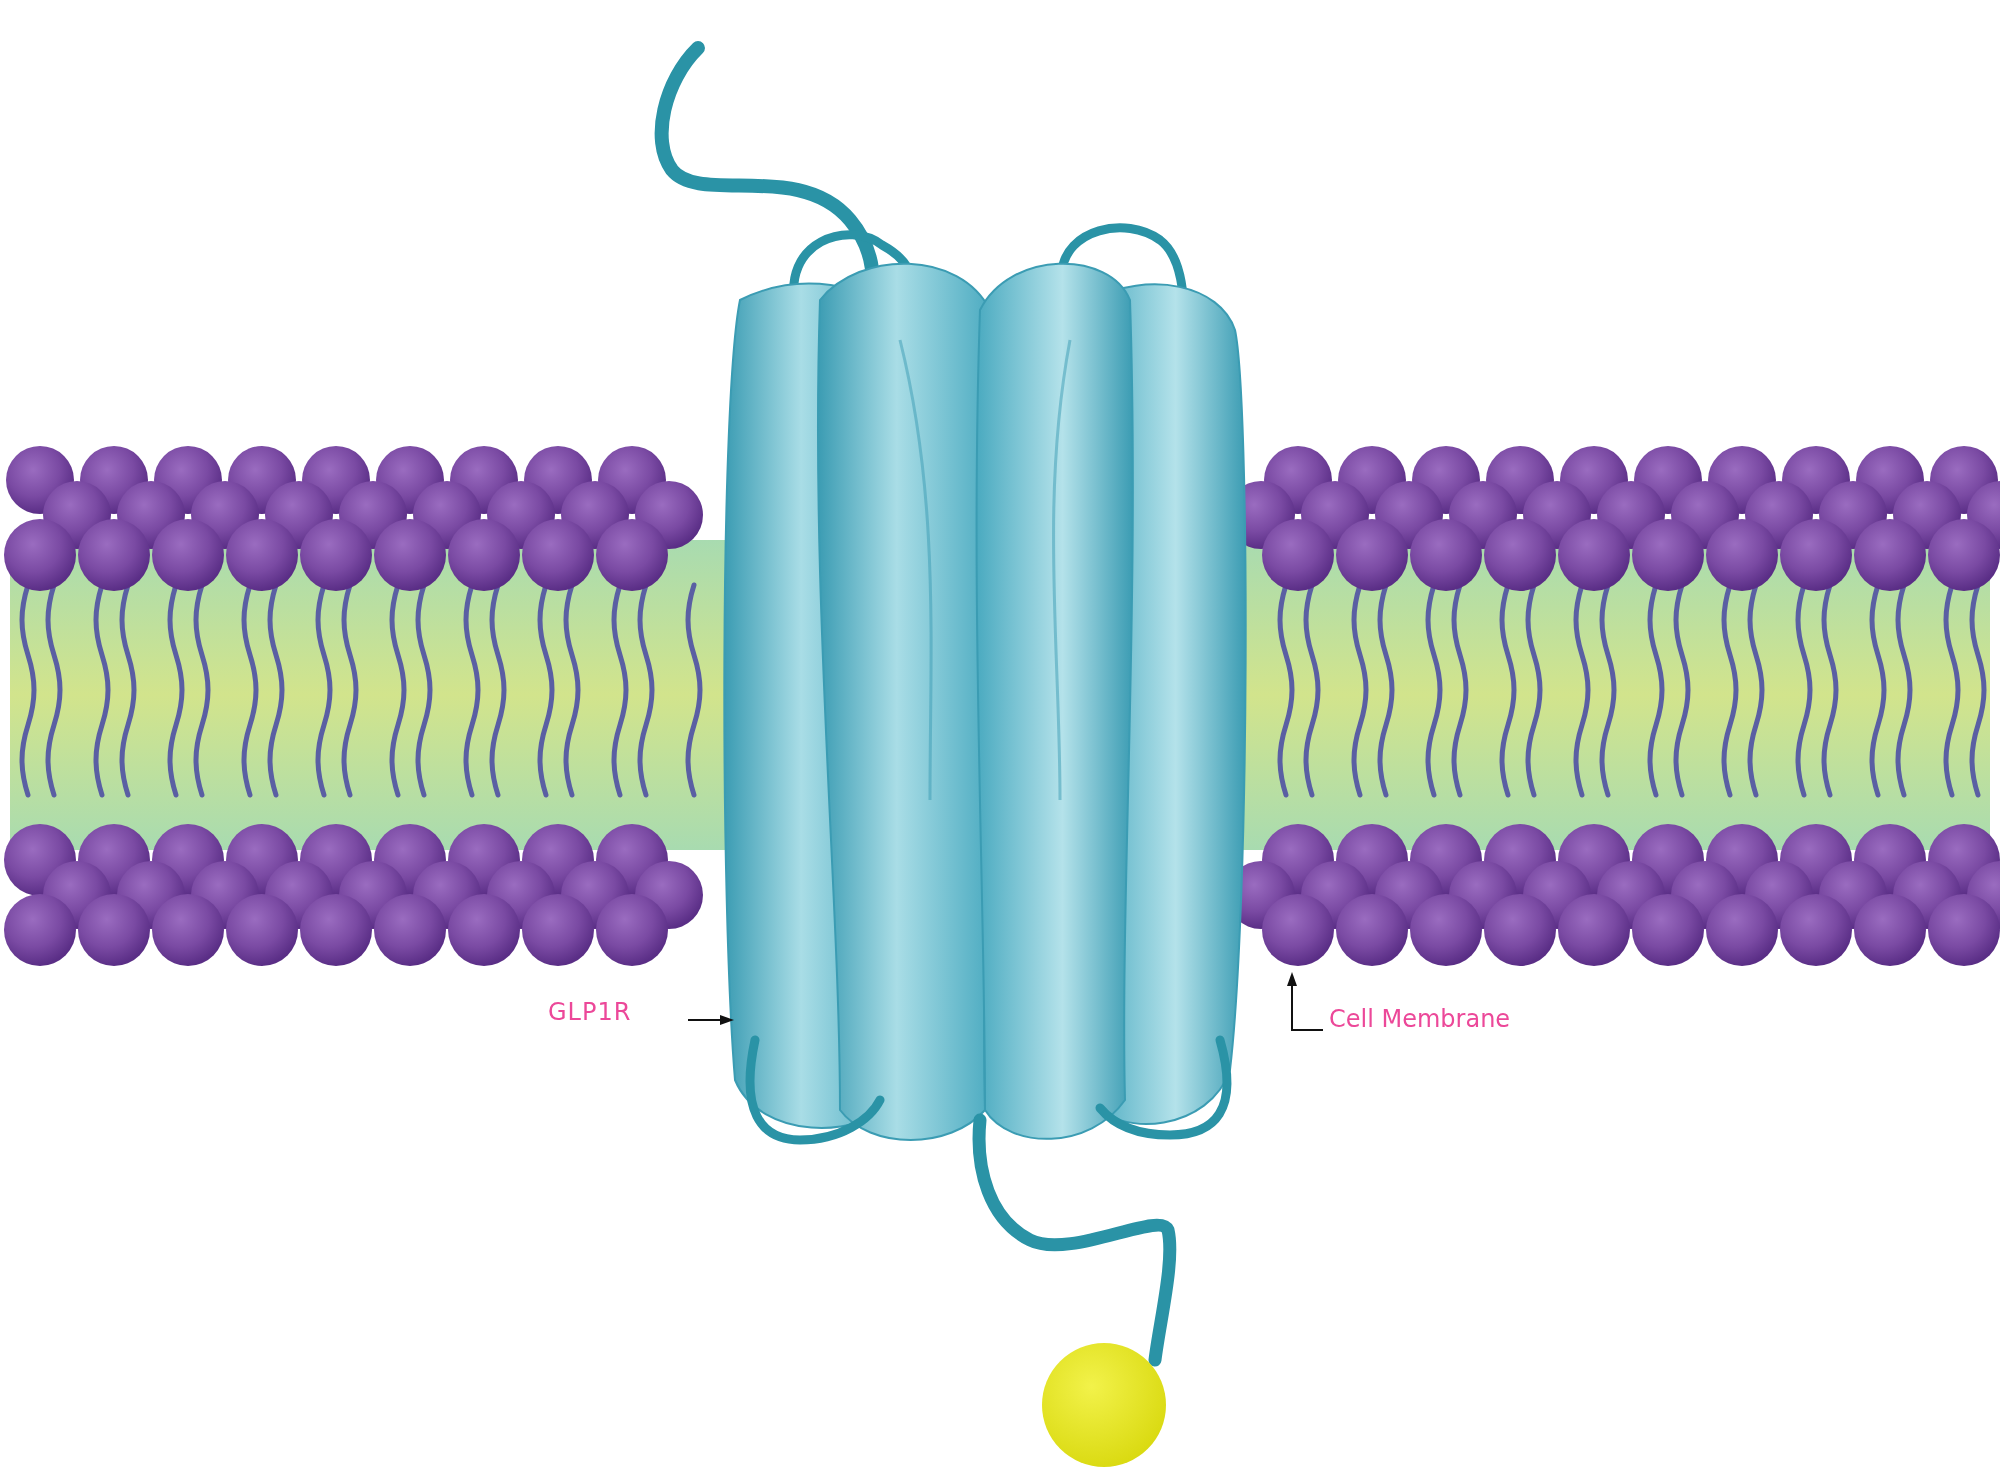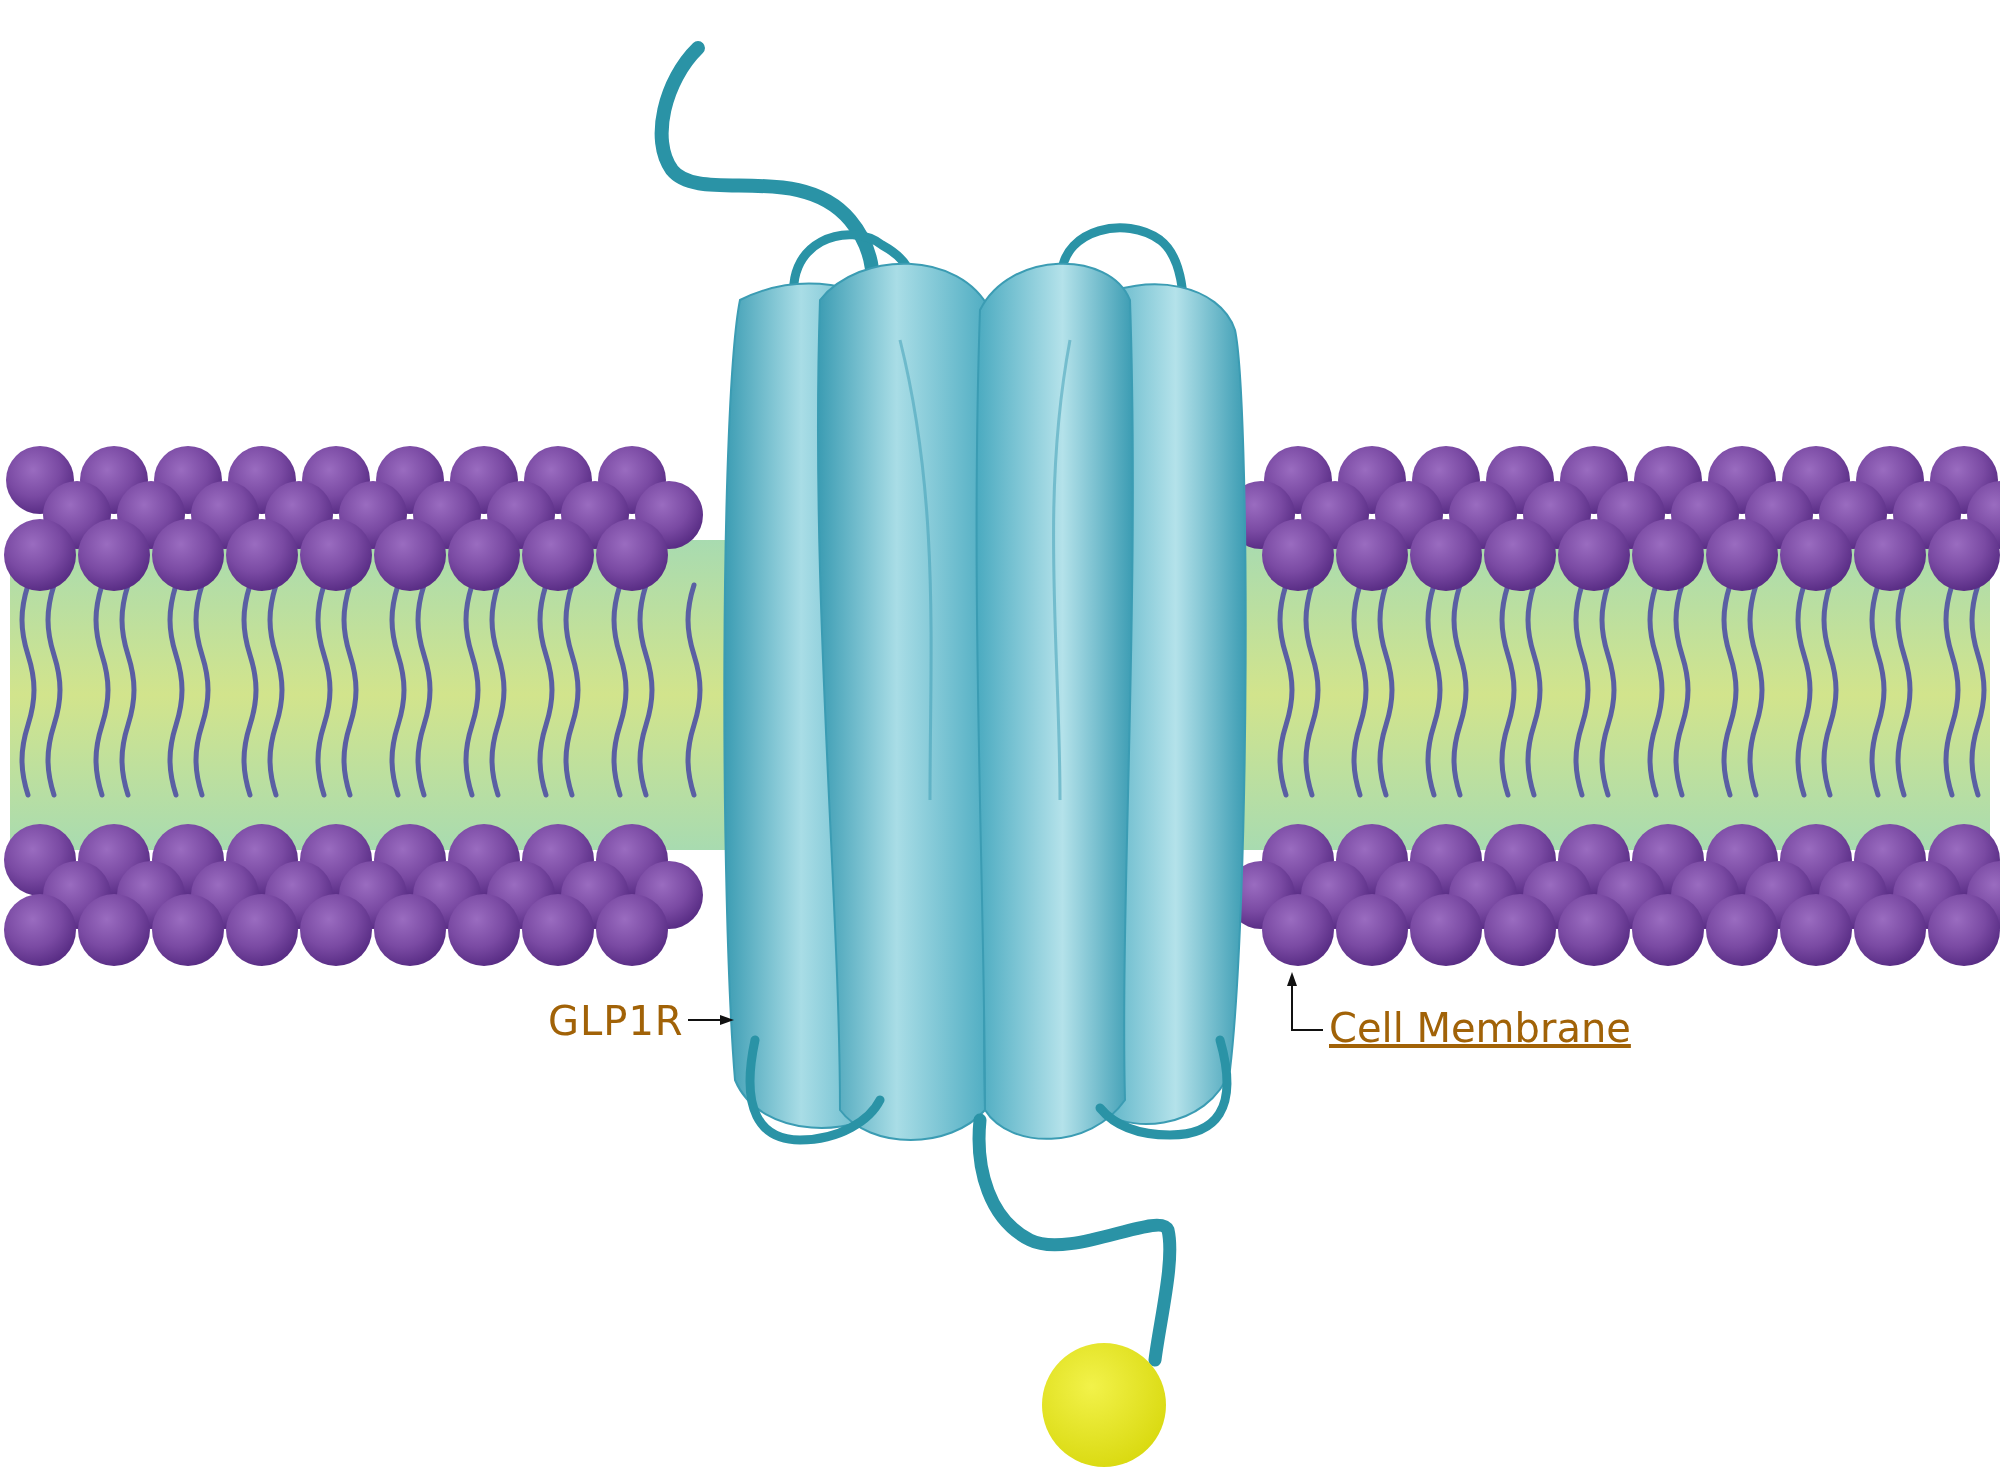--- a/index.html
+++ b/index.html
@@ -1,26 +1,26 @@
 <!DOCTYPE html>
 <html><head>
 <meta charset="utf-8">
 <style>
   html, body { margin: 0; padding: 0; background: #ffffff; }
   body { width: 2000px; height: 1473px; position: relative; overflow: hidden; }
   #stage { position: absolute; left: 0; top: 0; width: 2000px; height: 1473px; }
   .label {
     position: absolute;
     font-family: "DejaVu Sans", sans-serif;
-    color: #a16207;
-    font-size: 40px;
+    color: #ec4899;
+    font-size: 24px;
     white-space: nowrap;
   }
   #label-glp1r { left: 548px; top: 998px; letter-spacing: 1px; }
-  #label-membrane { left: 1329px; top: 1005px; text-decoration: underline; }
+  #label-membrane { left: 1329px; top: 1005px; }
 </style>
 </head>
 <body>
 
 <svg id="stage" width="2000" height="1473" viewBox="0 0 2000 1473" xmlns="http://www.w3.org/2000/svg">
   <defs>
     <radialGradient id="headGrad" cx="0.4" cy="0.35" r="0.65">
       <stop offset="0" stop-color="#9a6cc0"></stop>
       <stop offset="0.6" stop-color="#7a4aa3"></stop>
       <stop offset="1" stop-color="#5a2e86"></stop>

